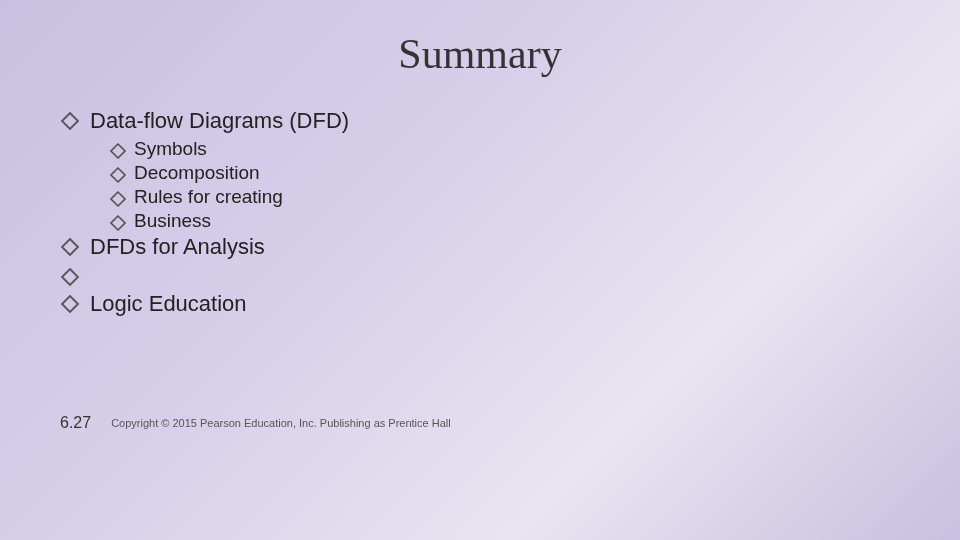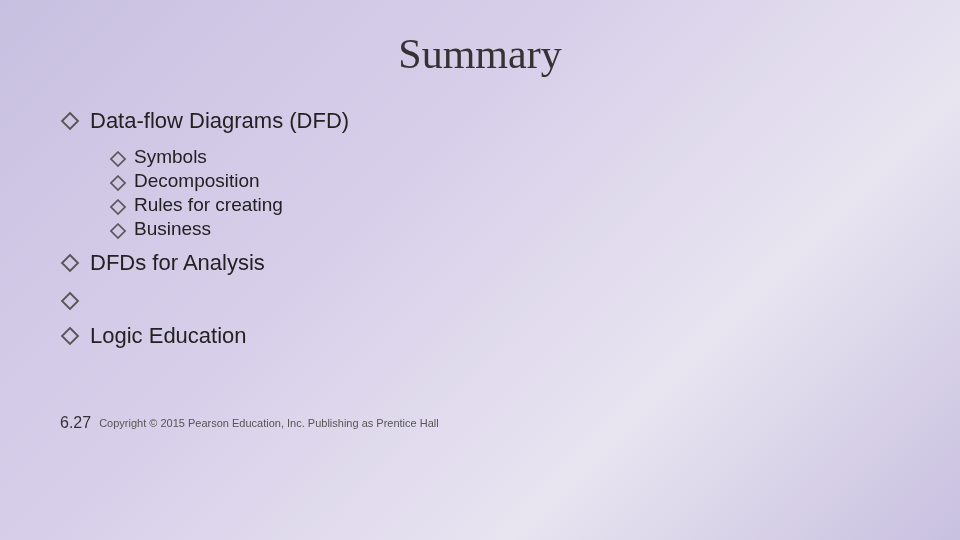--- a/index.html
+++ b/index.html
@@ -31,21 +31,21 @@
       text-align: center;
       margin-bottom: 30px;
       font-family: 'Georgia', serif;
     }
 
     .content {
       flex: 1;
       display: flex;
       flex-direction: column;
       justify-content: flex-start;
-      gap: 8px;
+      gap: 0;
     }
 
     .item-level1 {
       display: flex;
       align-items: flex-start;
       font-size: 22px;
       color: #222;
       margin-bottom: 4px;
       font-family: Arial, sans-serif;
     }
@@ -84,21 +84,21 @@
       position: relative;
     }
 
     .sub-items {
       margin-left: 0;
     }
 
     .footer {
       display: flex;
       align-items: center;
-      gap: 8px;
+      gap: 20px;
       margin-top: 10px;
       padding-top: 5px;
     }
 
     .footer-page {
       font-size: 16px;
       color: #333;
       font-weight: 500;
     }
 

